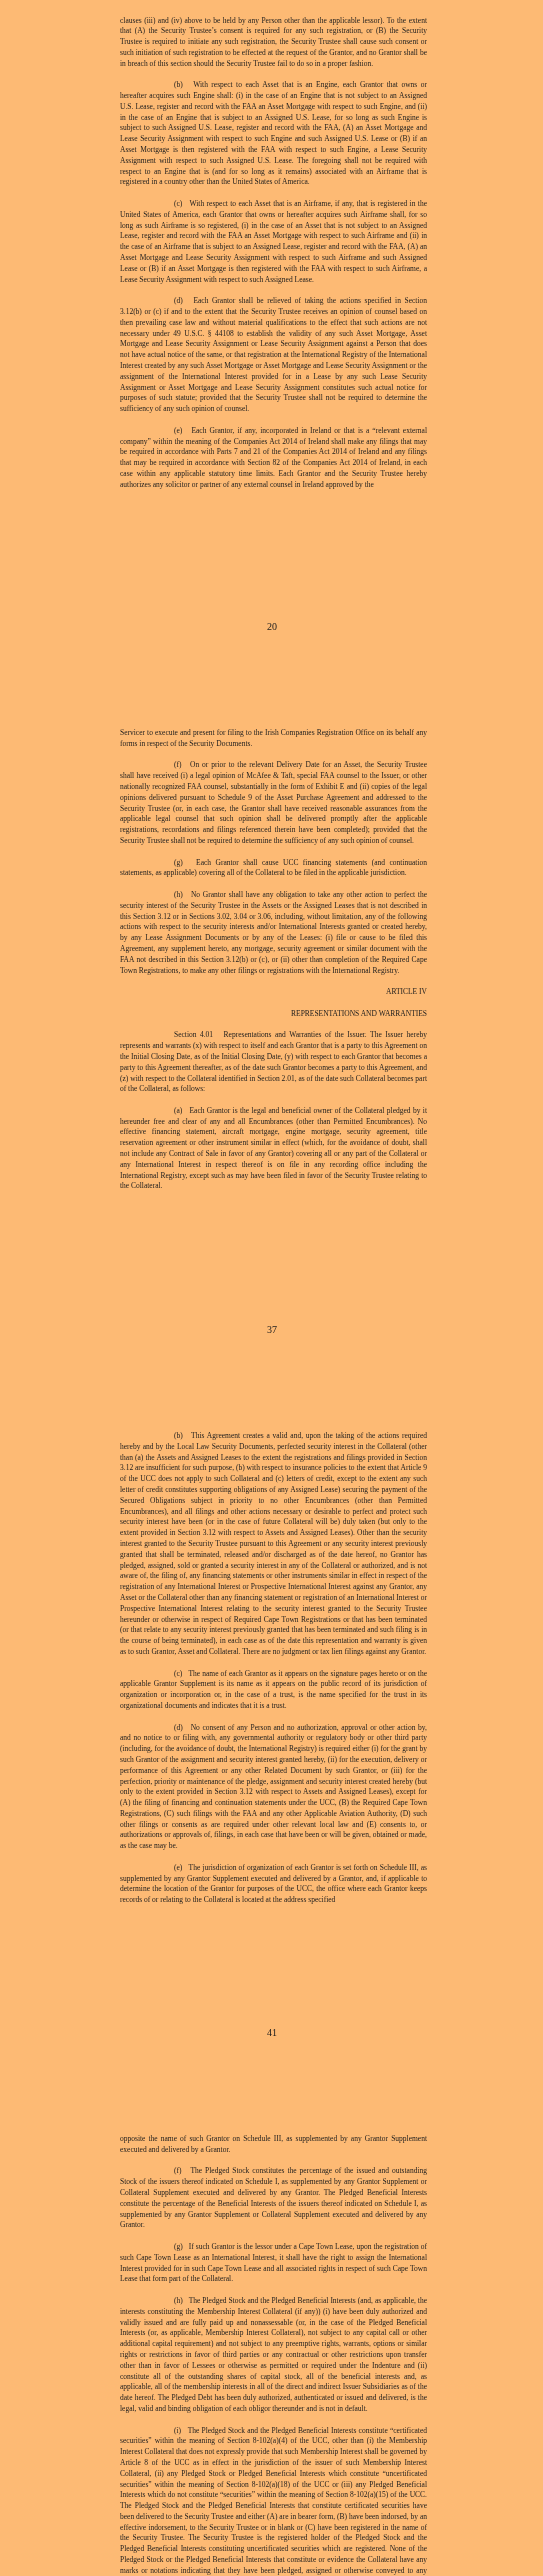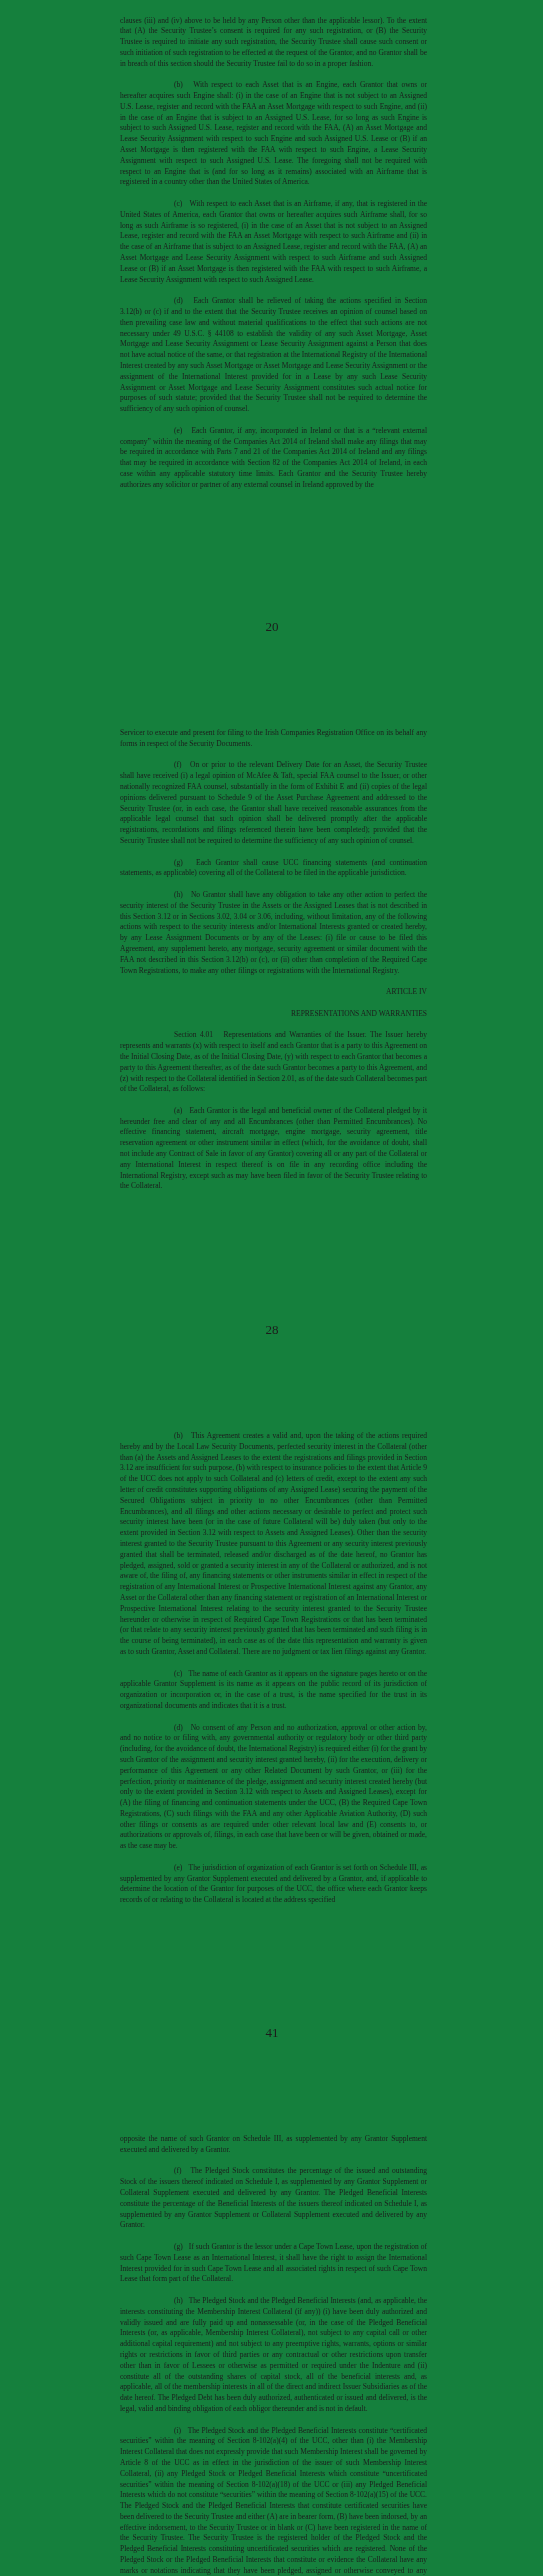--- a/index.html
+++ b/index.html
@@ -16,21 +16,21 @@
     line-height: 10.8px;
     color: #1c1c1c;
     background: #ffffff;
   }
   .page {
     position: relative;
     height: 703px;
     box-sizing: border-box;
     padding: 25px 117px 0 120px;
     overflow: hidden;
-    background: #15803d;
+    background: #fdba74;
   }
   .page--first {
     padding-top: 15.5px;
   }
   .para {
     margin: 0 0 10.8px 0;
     text-align: justify;
   }
   .para.indent {
     text-indent: 54px;
@@ -40,21 +40,21 @@
     text-align: right;
   }
   .u {
   }
   .pagenum {
     position: absolute;
     left: 0;
     right: 0;
     bottom: 70px;
     text-align: center;
-    font-size: 13px;
+    font-size: 10px;
   }
 </style>
 </head>
 <body>
 
 <div class="doc">
     <div class="page page--first">
       <p class="para"><span>clauses (iii) and (iv) above to be held by any Person other than the applicable lessor). To the extent that (A) the Security Trustee’s consent is required for any such registration, or (B) the Security Trustee is required to initiate any such registration, the Security Trustee shall cause such consent or such initiation of such registration to be effected at the request of the Grantor, and no Grantor shall be in breach of this section should the Security Trustee fail to do so in a proper fashion.</span></p>
       <p class="para indent"><span>(b)&nbsp;&nbsp;&nbsp;With respect to each Asset that is an Engine, each Grantor that owns or hereafter acquires such Engine shall: (i) in the case of an Engine that is not subject to an Assigned U.S. Lease, register and record with the FAA an Asset Mortgage with respect to such Engine, and (ii) in the case of an Engine that is subject to an Assigned U.S. Lease, for so long as such Engine is subject to such Assigned U.S. Lease, register and record with the FAA, (A) an Asset Mortgage and Lease Security Assignment with respect to such Engine and such Assigned U.S. Lease or (B) if an Asset Mortgage is then registered with the FAA with respect to such Engine, a Lease Security Assignment with respect to such Assigned U.S. Lease. The foregoing shall not be required with respect to an Engine that is (and for so long as it remains) associated with an Airframe that is registered in a country other than the United States of America.</span></p>
       <p class="para indent"><span>(c)&nbsp;&nbsp;&nbsp;With respect to each Asset that is an Airframe, if any, that is registered in the United States of America, each Grantor that owns or hereafter acquires such Airframe shall, for so long as such Airframe is so registered, (i) in the case of an Asset that is not subject to an Assigned Lease, register and record with the FAA an Asset Mortgage with respect to such Airframe and (ii) in the case of an Airframe that is subject to an Assigned Lease, register and record with the FAA, (A) an Asset Mortgage and Lease Security Assignment with respect to such Airframe and such Assigned Lease or (B) if an Asset Mortgage is then registered with the FAA with respect to such Airframe, a Lease Security Assignment with respect to such Assigned Lease.</span></p>
@@ -64,21 +64,21 @@
     </div>
     <div class="page">
       <p class="para"><span>Servicer to execute and present for filing to the Irish Companies Registration Office on its behalf any forms in respect of the Security Documents.</span></p>
       <p class="para indent"><span>(f)&nbsp;&nbsp;&nbsp;On or prior to the relevant Delivery Date for an Asset, the Security Trustee shall have received (i) a legal opinion of McAfee &amp; Taft, special FAA counsel to the Issuer, or other nationally recognized FAA counsel, substantially in the form of Exhibit E and (ii) copies of the legal opinions delivered pursuant to Schedule 9 of the Asset Purchase Agreement and addressed to the Security Trustee (or, in each case, the Grantor shall have received reasonable assurances from the applicable legal counsel that such opinion shall be delivered promptly after the applicable registrations, recordations and filings referenced therein have been completed); provided that the Security Trustee shall not be required to determine the sufficiency of any such opinion of counsel.</span></p>
       <p class="para indent"><span>(g)&nbsp;&nbsp;&nbsp;Each Grantor shall cause UCC financing statements (and continuation statements, as applicable) covering all of the Collateral to be filed in the applicable jurisdiction.</span></p>
       <p class="para indent"><span>(h)&nbsp;&nbsp;&nbsp;No Grantor shall have any obligation to take any other action to perfect the security interest of the Security Trustee in the Assets or the Assigned Leases that is not described in this Section 3.12 or in Sections 3.02, 3.04 or 3.06, including, without limitation, any of the following actions with respect to the security interests and/or International Interests granted or created hereby, by any Lease Assignment Documents or by any of the Leases: (i) file or cause to be filed this Agreement, any supplement hereto, any mortgage, security agreement or similar document with the FAA not described in this Section 3.12(b) or (c), or (ii) other than completion of the Required Cape Town Registrations, to make any other filings or registrations with the International Registry.</span></p>
       <p class="center"><span>ARTICLE IV</span></p>
       <p class="center"><span>REPRESENTATIONS AND WARRANTIES</span></p>
       <p class="para indent"><span>Section 4.01&nbsp;&nbsp;&nbsp;</span><span class="u">Representations and Warranties of the Issuer</span><span>. The Issuer hereby represents and warrants (x) with respect to itself and each Grantor that is a party to this Agreement on the Initial Closing Date, as of the Initial Closing Date, (y) with respect to each Grantor that becomes a party to this Agreement thereafter, as of the date such Grantor becomes a party to this Agreement, and (z) with respect to the Collateral identified in Section 2.01, as of the date such Collateral becomes part of the Collateral, as follows:</span></p>
       <p class="para indent"><span>(a)&nbsp;&nbsp;&nbsp;Each Grantor is the legal and beneficial owner of the Collateral pledged by it hereunder free and clear of any and all Encumbrances (other than Permitted Encumbrances). No effective financing statement, aircraft mortgage, engine mortgage, security agreement, title reservation agreement or other instrument similar in effect (which, for the avoidance of doubt, shall not include any Contract of Sale in favor of any Grantor) covering all or any part of the Collateral or any International Interest in respect thereof is on file in any recording office including the International Registry, except such as may have been filed in favor of the Security Trustee relating to the Collateral.</span></p>
-      <div class="pagenum">28</div>
+      <div class="pagenum">37</div>
     </div>
     <div class="page">
       <p class="para indent"><span>(b)&nbsp;&nbsp;&nbsp;This Agreement creates a valid and, upon the taking of the actions required hereby and by the Local Law Security Documents, perfected security interest in the Collateral (other than (a) the Assets and Assigned Leases to the extent the registrations and filings provided in Section 3.12 are insufficient for such purpose, (b) with respect to insurance policies to the extent that Article 9 of the UCC does not apply to such Collateral and (c) letters of credit, except to the extent any such letter of credit constitutes supporting obligations of any Assigned Lease) securing the payment of the Secured Obligations subject in priority to no other Encumbrances (other than Permitted Encumbrances), and all filings and other actions necessary or desirable to perfect and protect such security interest have been (or in the case of future Collateral will be) duly taken (but only to the extent provided in Section 3.12 with respect to Assets and Assigned Leases). Other than the security interest granted to the Security Trustee pursuant to this Agreement or any security interest previously granted that shall be terminated, released and/or discharged as of the date hereof, no Grantor has pledged, assigned, sold or granted a security interest in any of the Collateral or authorized, and is not aware of, the filing of, any financing statements or other instruments similar in effect in respect of the registration of any International Interest or Prospective International Interest against any Grantor, any Asset or the Collateral other than any financing statement or registration of an International Interest or Prospective International Interest relating to the security interest granted to the Security Trustee hereunder or otherwise in respect of Required Cape Town Registrations or that has been terminated (or that relate to any security interest previously granted that has been terminated and such filing is in the course of being terminated), in each case as of the date this representation and warranty is given as to such Grantor, Asset and Collateral. There are no judgment or tax lien filings against any Grantor.</span></p>
       <p class="para indent"><span>(c)&nbsp;&nbsp;&nbsp;The name of each Grantor as it appears on the signature pages hereto or on the applicable Grantor Supplement is its name as it appears on the public record of its jurisdiction of organization or incorporation or, in the case of a trust, is the name specified for the trust in its organizational documents and indicates that it is a trust.</span></p>
       <p class="para indent"><span>(d)&nbsp;&nbsp;&nbsp;No consent of any Person and no authorization, approval or other action by, and no notice to or filing with, any governmental authority or regulatory body or other third party (including, for the avoidance of doubt, the International Registry) is required either (i) for the grant by such Grantor of the assignment and security interest granted hereby, (ii) for the execution, delivery or performance of this Agreement or any other Related Document by such Grantor, or (iii) for the perfection, priority or maintenance of the pledge, assignment and security interest created hereby (but only to the extent provided in Section 3.12 with respect to Assets and Assigned Leases), except for (A) the filing of financing and continuation statements under the UCC, (B) the Required Cape Town Registrations, (C) such filings with the FAA and any other Applicable Aviation Authority, (D) such other filings or consents as are required under other relevant local law and (E) consents to, or authorizations or approvals of, filings, in each case that have been or will be given, obtained or made, as the case may be.</span></p>
       <p class="para indent"><span>(e)&nbsp;&nbsp;&nbsp;The jurisdiction of organization of each Grantor is set forth on Schedule III, as supplemented by any Grantor Supplement executed and delivered by a Grantor, and, if applicable to determine the location of the Grantor for purposes of the UCC, the office where each Grantor keeps records of or relating to the Collateral is located at the address specified</span></p>
       <div class="pagenum">41</div>
     </div>
     <div class="page">
       <p class="para"><span>opposite the name of such Grantor on Schedule III, as supplemented by any Grantor Supplement executed and delivered by a Grantor.</span></p>

